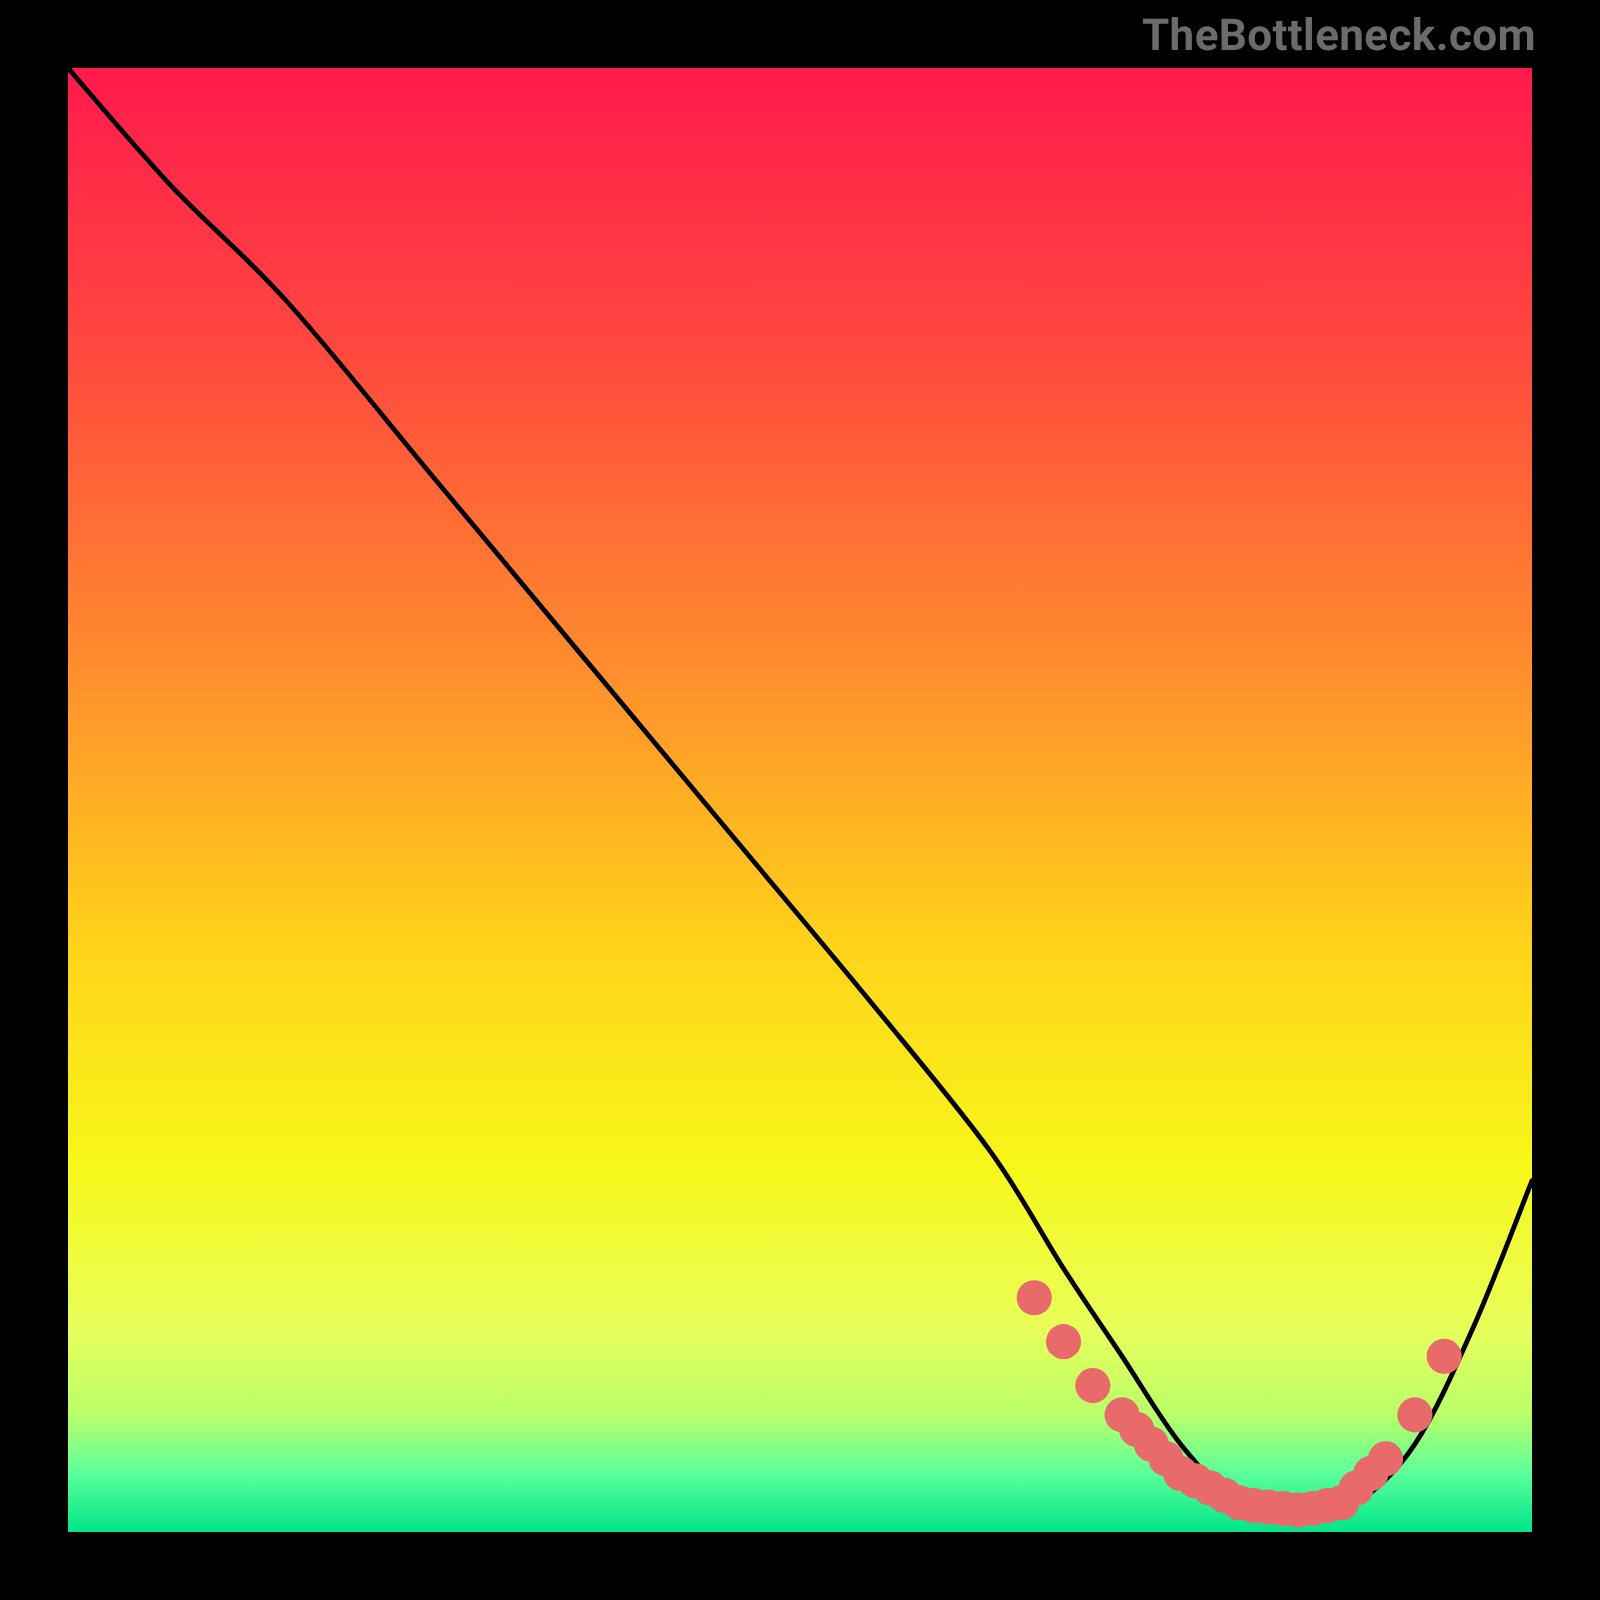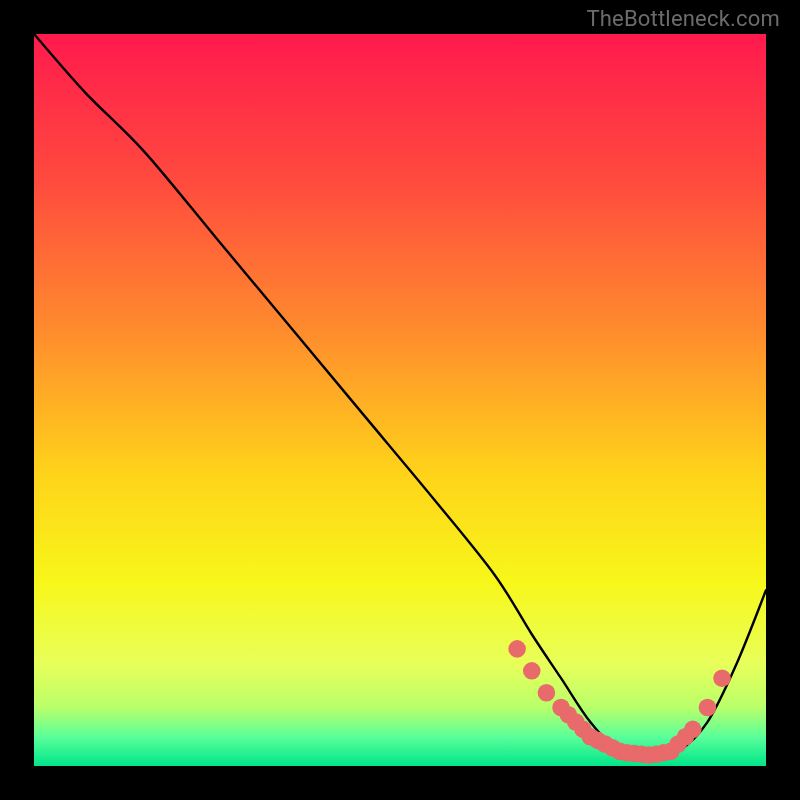--- a/index.html
+++ b/index.html
@@ -15,24 +15,24 @@
     position: absolute;
     left: 0;
     top: 0;
     width: 800px;
     height: 800px;
     background: #000;
   }
   .watermark {
     position: absolute;
     top: 6px;
-    right: 20px;
+    right: 32px;
     color: #6b6b6b;
     font-size: 22px;
-    font-weight: 400;
+    font-weight: 700;
     letter-spacing: 0.2px;
     user-select: none;
   }
   .plot-wrap {
     position: absolute;
     left: 34px;
     top: 34px;
     width: 732px;
     height: 732px;
     background: #000;

